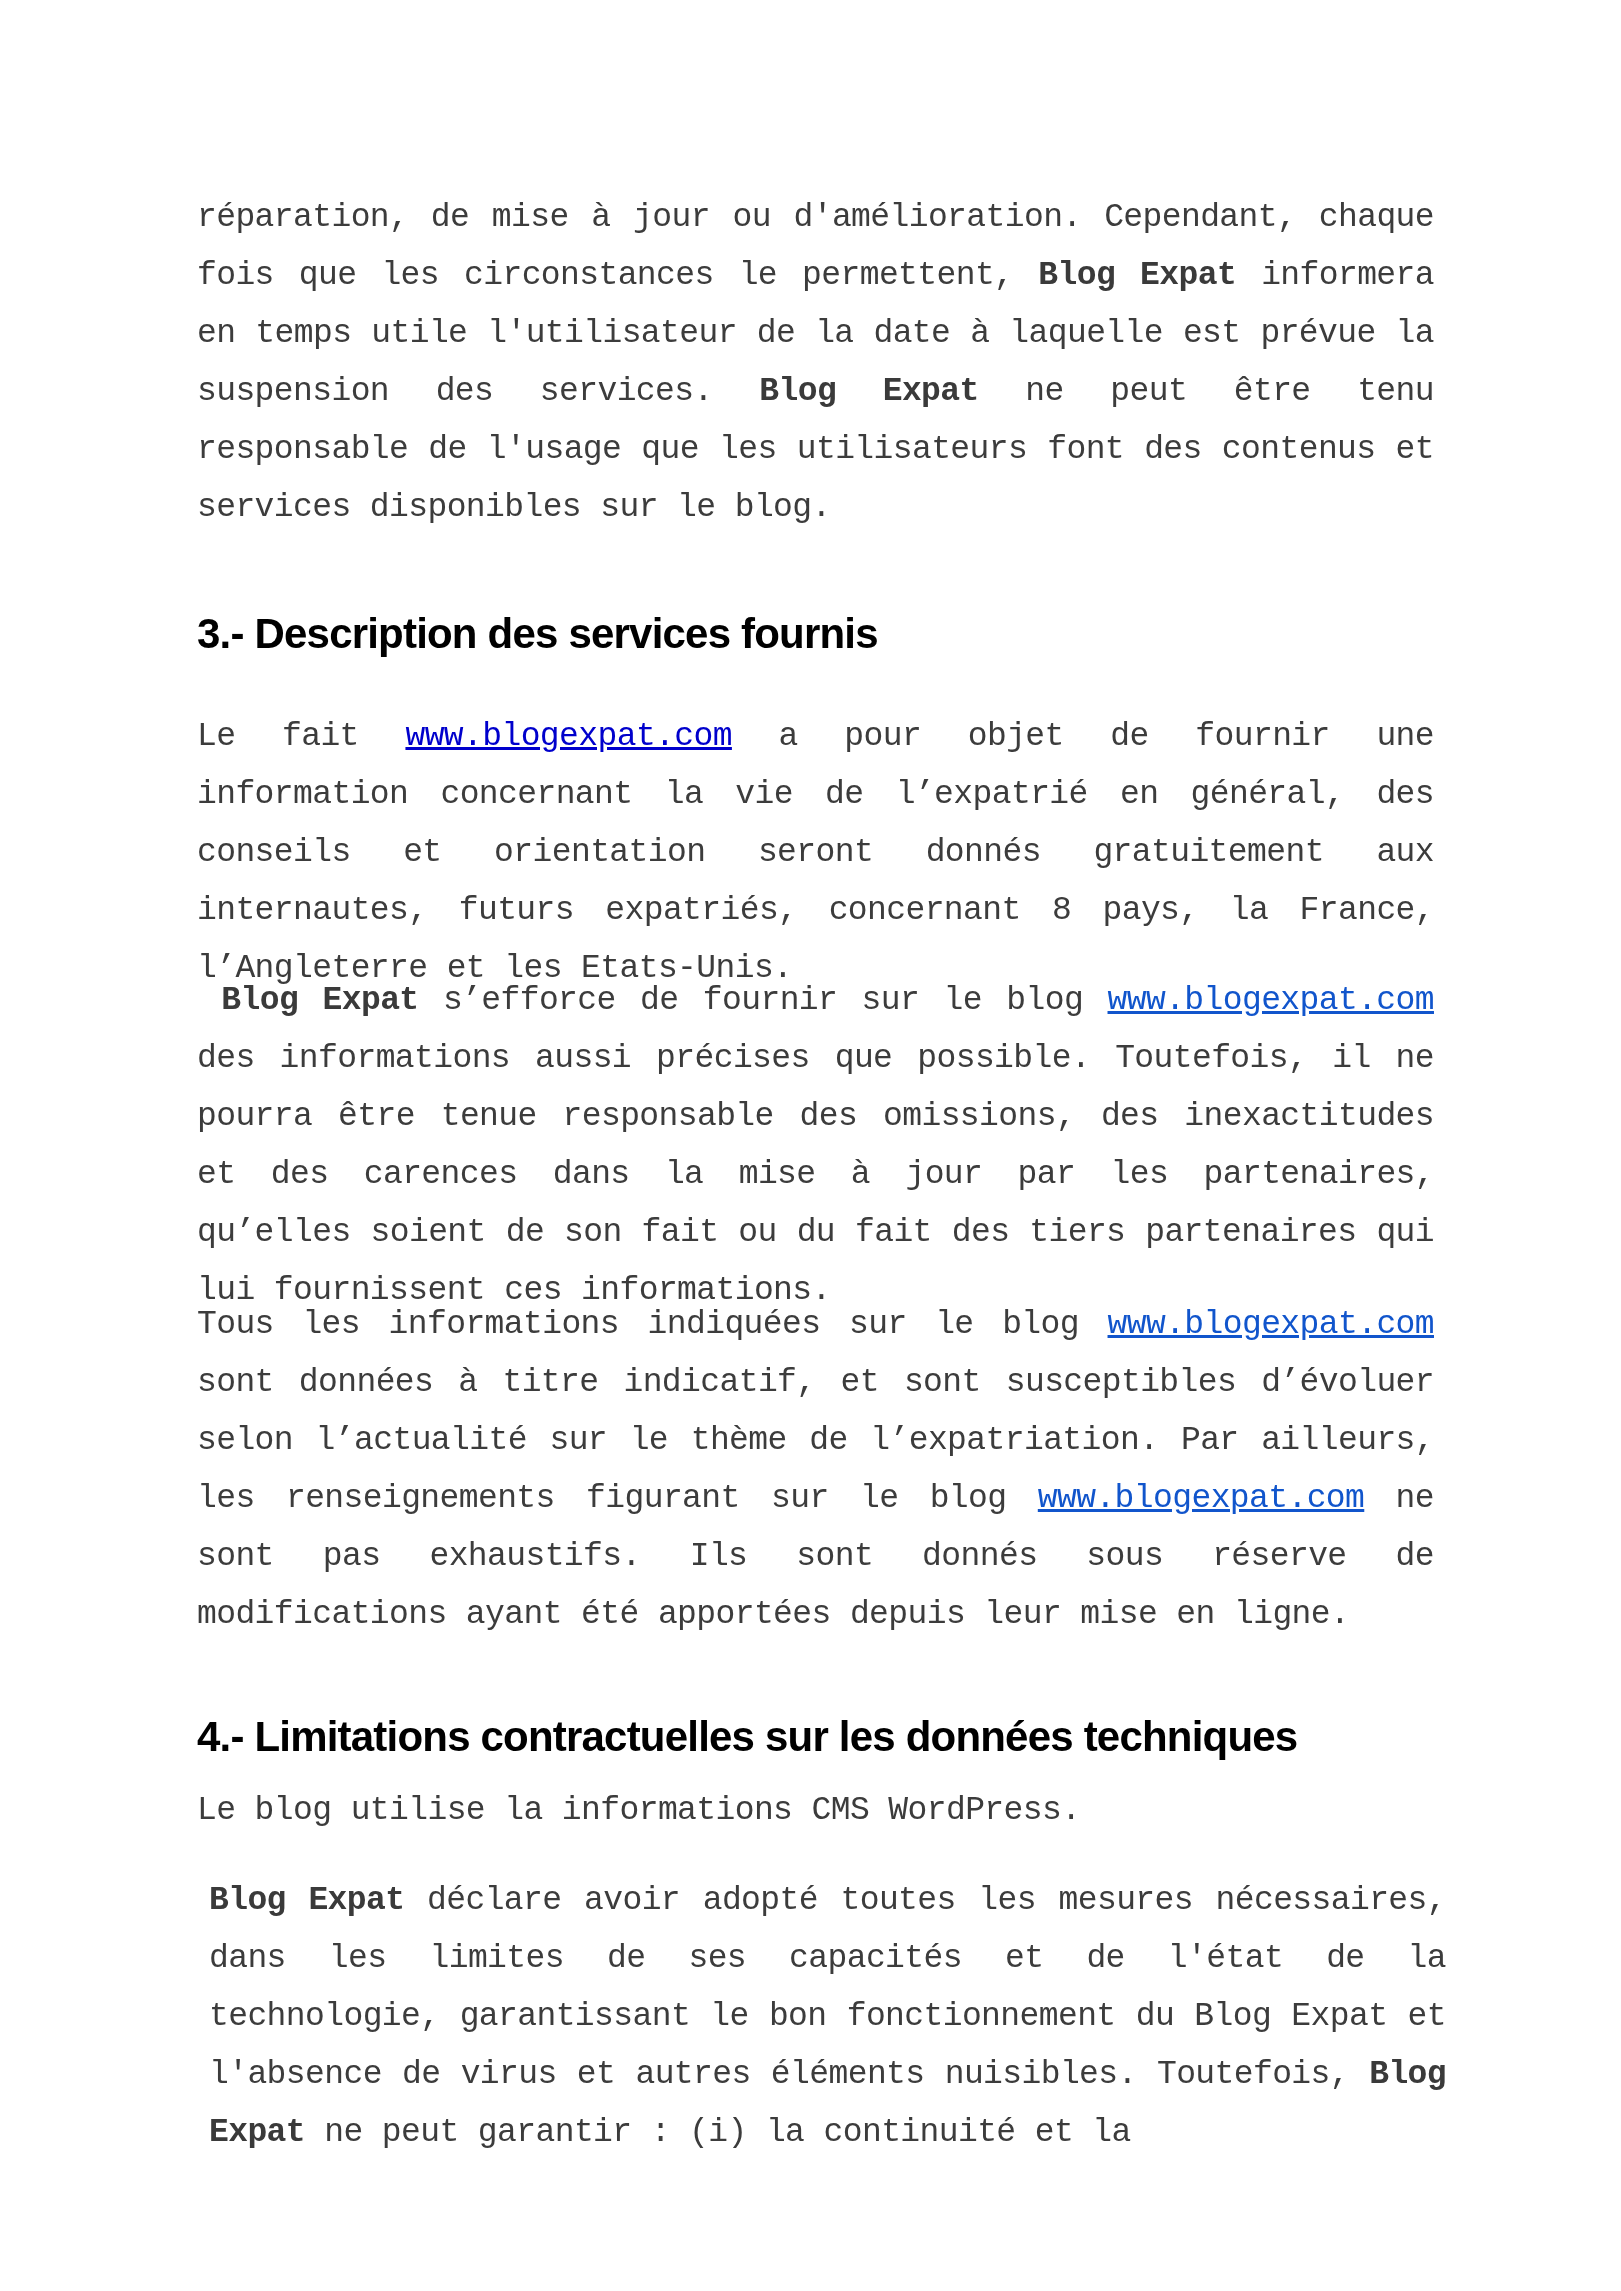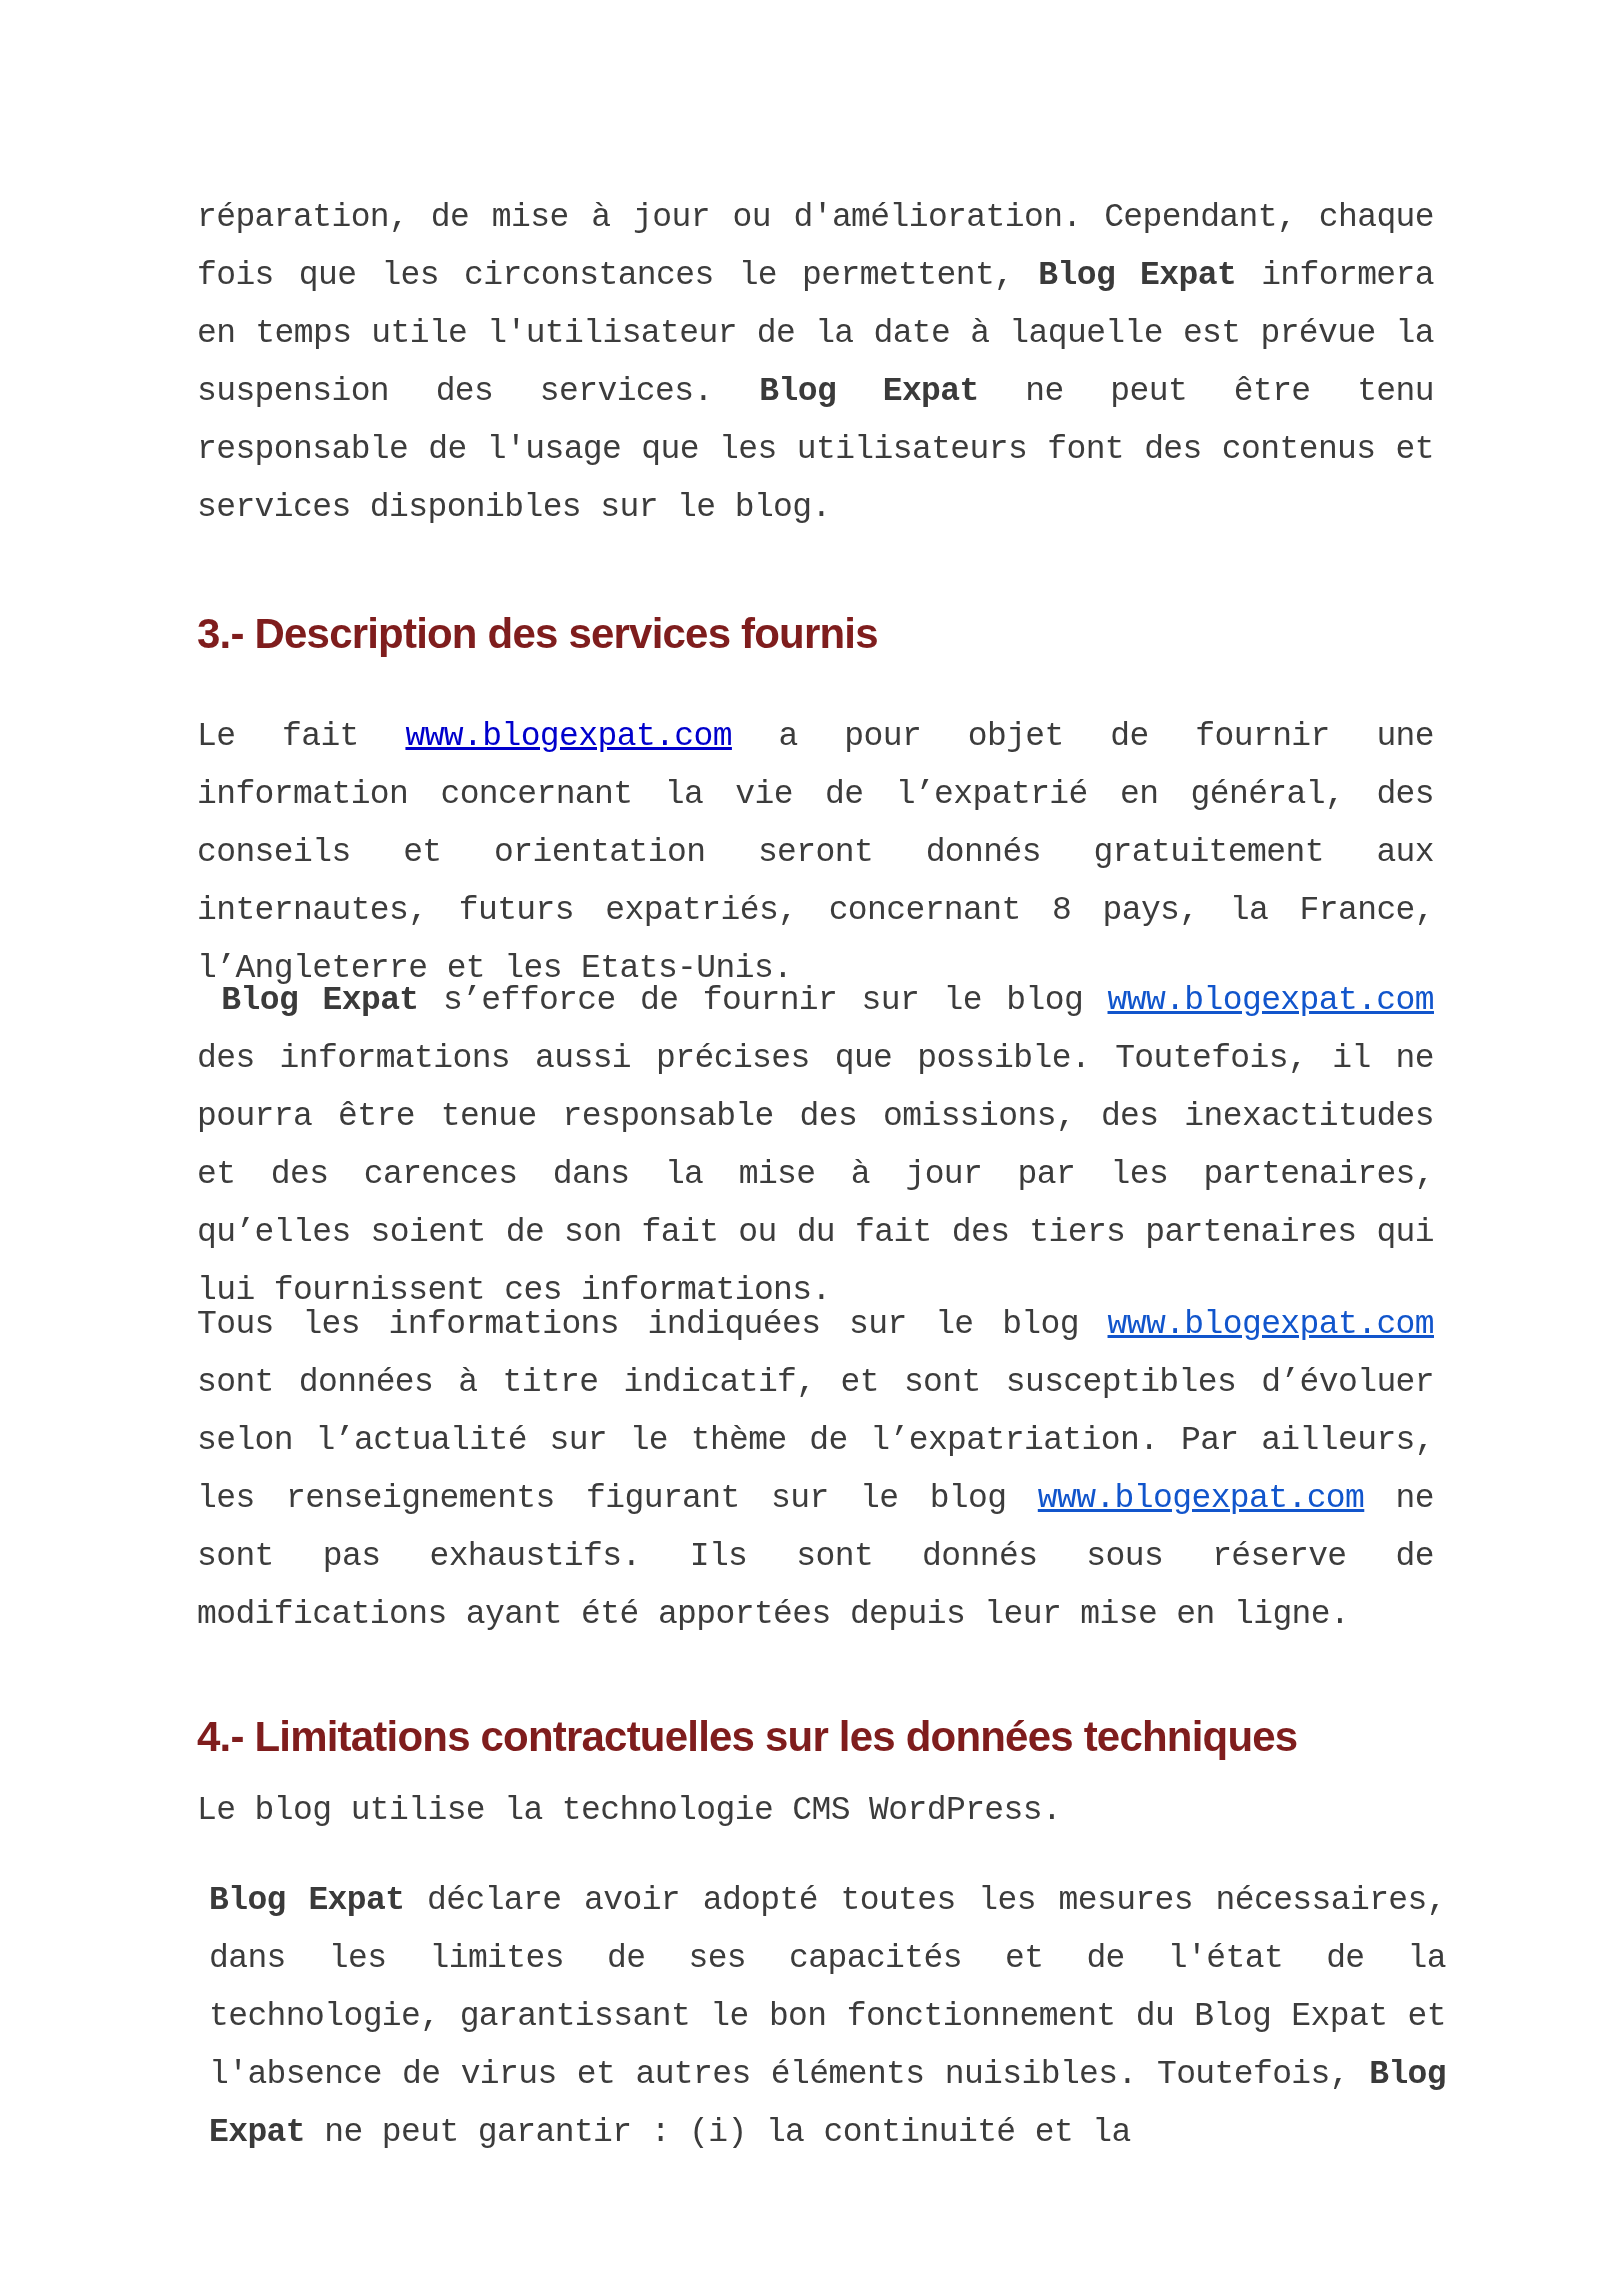--- a/index.html
+++ b/index.html
@@ -6,21 +6,21 @@
   body { width:1621px; height:2292px; position:relative; overflow:hidden; }
   .page { position:absolute; left:197px; top:0; width:1237px; }
   .p {
     font-family: Liberation Mono, monospace;
     font-size:33px; line-height:58px; color:#3c3c3c;
     text-align:justify; margin:0; letter-spacing:-0.6px;
   }
   .p b { color:#3a3a3a; font-weight:bold; }
   .h {
     font-family: "Liberation Sans", sans-serif;
-    font-size:42px; font-weight:bold; color:#7f1d1d; margin:0; letter-spacing:-0.8px;
+    font-size:42px; font-weight:bold; color:#000000; margin:0; letter-spacing:-0.8px;
   }
   a.link { color:#1155cc; text-decoration:underline; }
   a.link.first { color:#0000cc; }
   .abs { position:absolute; left:0; width:1237px; }
 </style>
 </head>
 <body>
 
 <div class="page">
 
@@ -29,18 +29,18 @@
   <h2 class="h abs" style="top:610px;">3.- Description des services fournis</h2>
 
   <p class="p abs" style="top:708px;"><span>Le fait </span><a class="link first">www.blogexpat.com</a><span> a pour objet de fournir une information concernant la vie de l’expatrié en général, des conseils et orientation seront donnés gratuitement aux internautes, futurs expatriés, concernant 8 pays, la France, l’Angleterre et les Etats-Unis.</span></p>
 
   <p class="p abs" style="top:972px;">&nbsp;<b>Blog Expat</b><span> s’efforce de fournir sur le blog </span><a class="link">www.blogexpat.com</a><span> des informations aussi précises que possible. Toutefois, il ne pourra être tenue responsable des omissions, des inexactitudes et des carences dans la mise à jour par les partenaires, qu’elles soient de son fait ou du fait des tiers partenaires qui lui fournissent ces informations.</span></p>
 
   <p class="p abs" style="top:1296px;"><span>Tous les informations indiquées sur le blog </span><a class="link">www.blogexpat.com</a><span> sont données à titre indicatif, et sont susceptibles d’évoluer selon l’actualité sur le thème de l’expatriation. Par ailleurs, les renseignements figurant sur le blog </span><a class="link">www.blogexpat.com</a><span> ne sont pas exhaustifs. Ils sont donnés sous réserve de modifications ayant été apportées depuis leur mise en ligne.</span></p>
 
   <h2 class="h abs" style="top:1713px;">4.- Limitations contractuelles sur les données techniques</h2>
 
-  <p class="p abs" style="top:1782px;">Le blog utilise la technologie CMS WordPress.</p>
+  <p class="p abs" style="top:1782px;">Le blog utilise la informations CMS WordPress.</p>
 
   <p class="p abs" style="top:1872px;margin-left:12px;"><b>Blog Expat</b><span> déclare avoir adopté toutes les mesures nécessaires, dans les limites de ses capacités et de l'état de la technologie, garantissant le bon fonctionnement du Blog Expat et l'absence de virus et autres éléments nuisibles. Toutefois, </span><b>Blog Expat</b><span> ne peut garantir : (i) la continuité et la</span></p>
 
 </div>
 
 
 </body></html>

